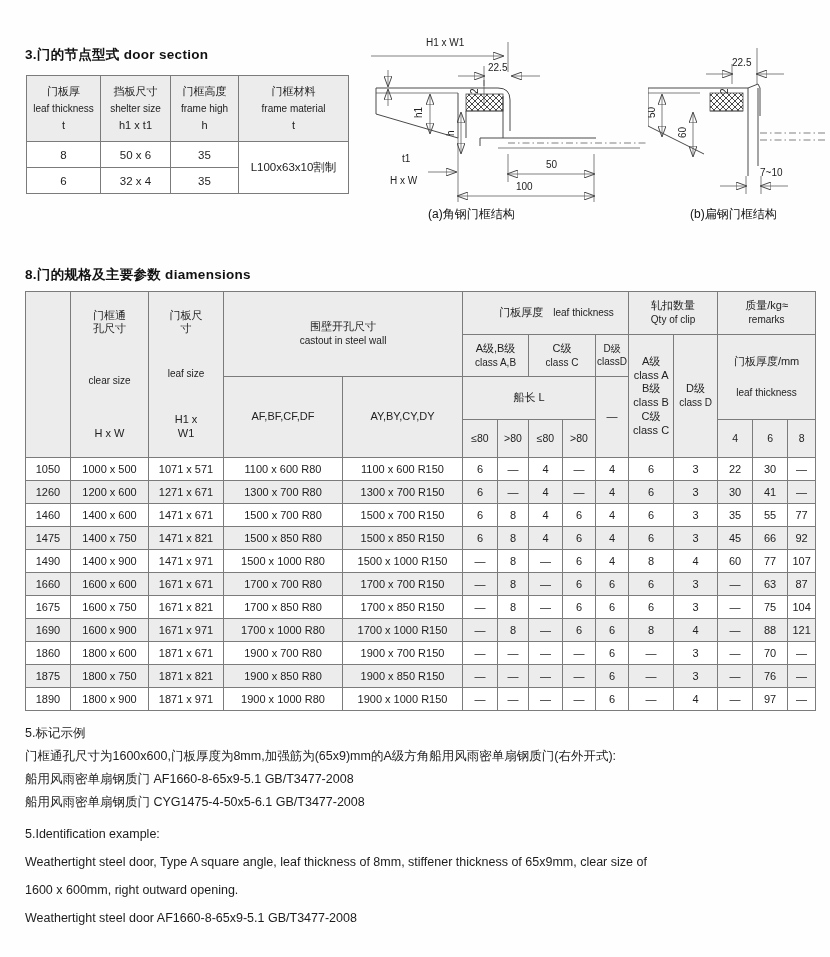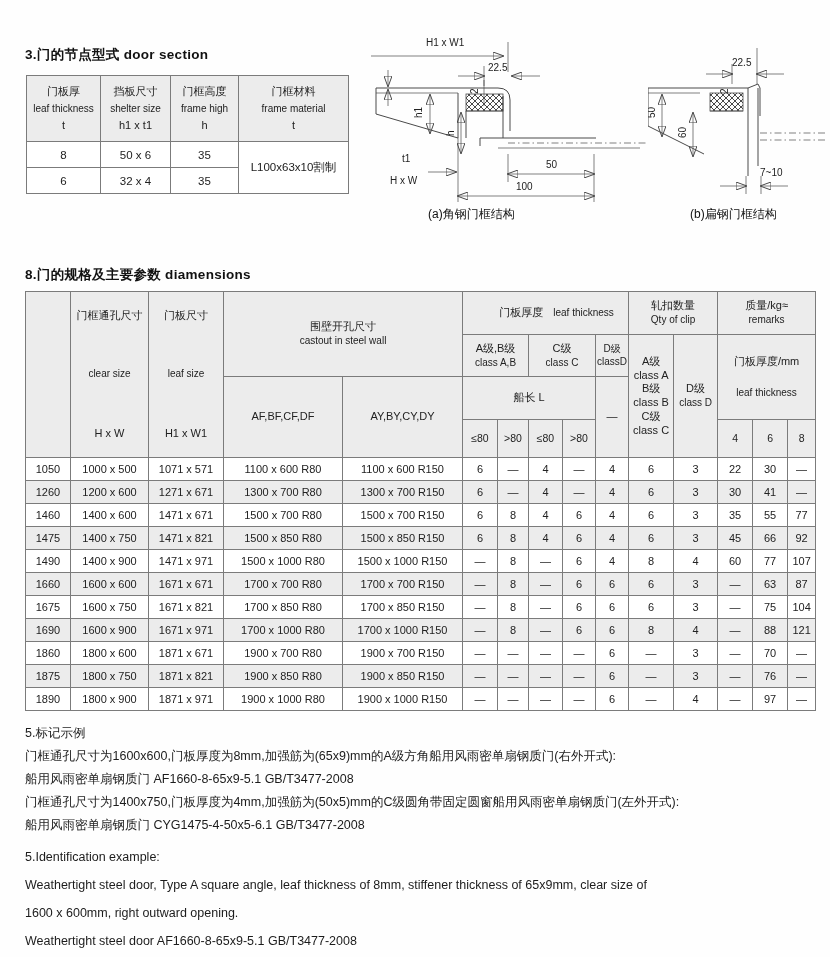--- a/index.html
+++ b/index.html
@@ -30,21 +30,21 @@
   .t2 { position:absolute; left:25px; top:291px; width:790px; }
   .t2 th, .t2 td { border:1px solid #7b7b7b; text-align:center; vertical-align:middle; color:#222; overflow:hidden; }
   .t2 th { background:#ececec; font-weight:normal; font-size:11px; line-height:1.25; padding:1px; }
   .t2 th .en { font-size:10px; }
   .t2 td { height:23px; font-size:11px; background:#fff; padding:0 1px; white-space:nowrap; }
   .t2 tr.alt td { background:#ececec; }
   .rowA th { height:43px; }
   .rowB th { height:42px; }
   .rowC th { height:43px; }
   .rowD th { height:38px; font-size:10.5px; }
-  .stack3 { display:flex; flex-direction:column; justify-content:space-between; height:156px; padding:12px 0; }
+  .stack3 { display:flex; flex-direction:column; justify-content:space-between; height:156px; padding:12px 16px; }
   .stackT { display:flex; flex-direction:row; justify-content:flex-start; height:156px; padding:14px 0 8px 0; align-items:center;margin-left:48px; }
   .vert { width:1.1em; margin:0 auto; word-break:break-all; line-height:1.7; }
   .gap2 { display:flex; flex-direction:column; justify-content:space-evenly; height:100%; }
   .clipabc { line-height:1.75; font-size:10.5px; }
   .inlinepair .cn { margin-right:10px;margin-left:22px; }
 
   
   .notes { position:absolute; left:25px; top:722px; width:792px; }
   .note-cn { font-size:12.5px; line-height:23px; color:#1c1c1c; }
   .notes-en-wrap { margin-top:6px; }
@@ -518,21 +518,20 @@
           <td>—</td>
         </tr>
       </tbody>
   </table>
 
   <div class="notes">
     <div>
         <div class="note-cn">5.标记示例</div>
         <div class="note-cn">门框通孔尺寸为1600x600,门板厚度为8mm,加强筋为(65x9)mm的A级方角船用风雨密单扇钢质门(右外开式):</div>
         <div class="note-cn">船用风雨密单扇钢质门 AF1660-8-65x9-5.1 GB/T3477-2008</div>
-        <div class="note-cn">门框通孔尺寸为1400x750,门板厚度为4mm,加强筋为(50x5)mm的C级圆角带固定圆窗船用风雨密单扇钢质门(左外开式):</div>
         <div class="note-cn">船用风雨密单扇钢质门 CYG1475-4-50x5-6.1 GB/T3477-2008</div>
       </div>
     <div class="notes-en-wrap">
         <div class="note-en">5.Identification example:</div>
         <div class="note-en">Weathertight steel door, Type A square angle, leaf thickness of 8mm, stiffener thickness of 65x9mm, clear size of</div>
         <div class="note-en">1600 x 600mm, right outward opening.</div>
         <div class="note-en">Weathertight steel door AF1660-8-65x9-5.1 GB/T3477-2008</div>
       </div>
   </div>
 

